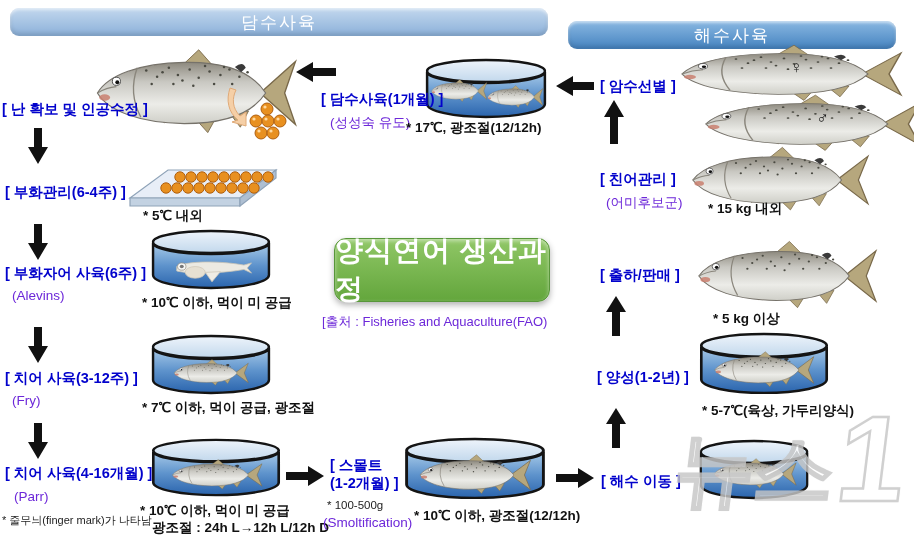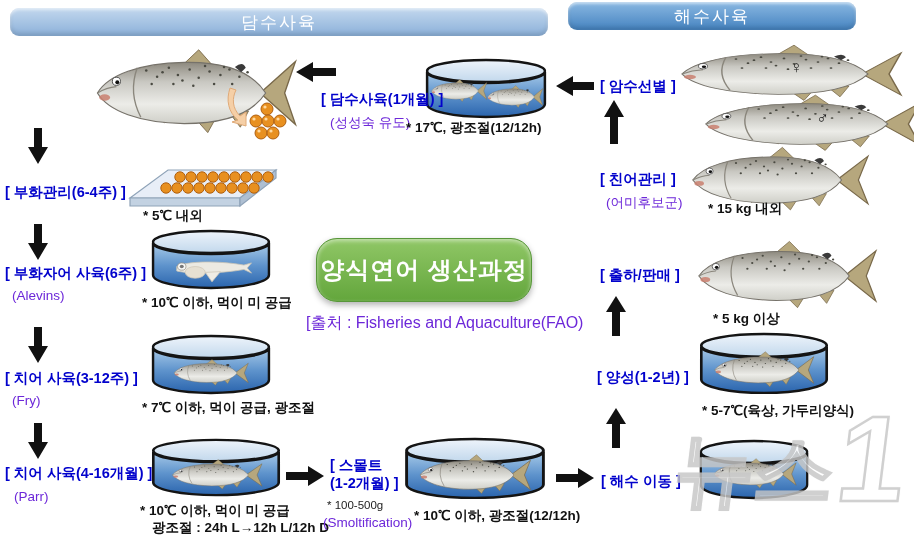--- a/index.html
+++ b/index.html
@@ -3,30 +3,30 @@
 <meta charset="utf-8">
 <style>
   html,body{margin:0;padding:0;background:#fff}
   .stage{position:relative;width:914px;height:541px;background:#ffffff;overflow:hidden;
          font-family:"Liberation Sans", sans-serif;}
   .abs{position:absolute}
   .hdr{position:absolute;height:28px;border-radius:9px;display:flex;align-items:center;justify-content:center;
        color:#fff;font-weight:normal;font-size:17px;letter-spacing:2px;
        box-shadow:inset 0 2px 3px rgba(255,255,255,.55), inset 0 -3px 4px rgba(0,0,0,.12)}
   .hdr-fresh{left:10px;top:8px;width:538px;background:linear-gradient(#c3d8ee,#8bb0d9)}
-  .hdr-sea{left:568px;top:2px;width:288px;background:linear-gradient(#8ab8e2,#4583c0)}
+  .hdr-sea{left:568px;top:21px;width:328px;background:linear-gradient(#8ab8e2,#4583c0)}
   .lbl{position:absolute;color:#0202cc;font-weight:bold;font-size:14.5px;white-space:nowrap;z-index:3}
   .sub{position:absolute;color:#6d28d9;font-size:13.5px;white-space:nowrap;z-index:3}
   .note{position:absolute;color:#111;font-weight:bold;font-size:13.5px;white-space:nowrap;z-index:3}
   .tiny{position:absolute;color:#222;font-size:11px;white-space:nowrap;z-index:3}
-  .greenbox{position:absolute;left:316px;top:238px;width:214px;height:62px;border-radius:21px;
+  .greenbox{position:absolute;left:334px;top:238px;width:214px;height:62px;border-radius:12px;
             background:linear-gradient(#90c766,#63a63c);border:1px solid #58963a;
             box-shadow:0 3px 6px rgba(0,0,0,.3), inset 0 2px 4px rgba(255,255,255,.5);
             display:flex;align-items:center;justify-content:center;
-            color:#fff;font-weight:bold;font-size:24px;z-index:3;letter-spacing:1px}
+            color:#fff;font-weight:bold;font-size:28px;z-index:3;letter-spacing:1px}
   .tank{position:absolute;z-index:1}
   .tank svg.shape{position:absolute;left:0;top:0;width:100%;height:100%}
   .fishin{position:absolute;z-index:2}
   .arrow{position:absolute;z-index:2}
   .fish{position:absolute;z-index:1}
   .sexmark{position:absolute;z-index:3;font-weight:bold;font-size:17px;color:#111}
   .wm{position:absolute;left:676px;top:416px;z-index:6;display:flex;align-items:flex-end;gap:2px;
       opacity:.82;transform:skewX(-7deg);color:#ffffff;font-weight:bold;
       -webkit-text-stroke:2.5px #c6c6c6;text-shadow:0 0 2px rgba(170,170,170,.55)}
   .wm .wm-a{font-size:80px;line-height:.85}
@@ -109,21 +109,21 @@
         <path d="M3,15 V47 A57 13 0 0 0 117 47 V15 A57 11 0 0 1 3 15 Z" fill="url(#gTank)" stroke="#141414" stroke-width="2.4"></path>
         <ellipse cx="60" cy="14" rx="57" ry="11" fill="url(#gTankTop)" stroke="#141414" stroke-width="2.4"></ellipse>
       </g>
     </defs>
   </svg>
 
   <div class="hdr hdr-fresh">담수사육</div>
   <div class="hdr hdr-sea">해수사육</div>
 
   <div class="greenbox">양식연어 생산과정</div>
-  <div class="sub" style="left:306px;top:313px;font-size:16px">[출처 : Fisheries and Aquaculture(FAO)</div>
+  <div class="sub" style="left:322px;top:313px;font-size:13px">[출처 : Fisheries and Aquaculture(FAO)</div>
 
   <svg class="fish" style="left:92px;top:48px;width:208px;height:90px" viewBox="0 0 230 100" preserveAspectRatio="none">
       <use href="#salmon"></use>
     </svg>
   <svg class="abs" style="left:220px;top:86px;width:40px;height:42px;z-index:2" viewBox="0 0 40 42">
     <path d="M10,2 C6,14 8,26 18,34 L12,36 L26,40 L26,26 L20,30 C12,22 12,12 16,4 Z" fill="#f5cfa6" stroke="#e0aa78" stroke-width="1"></path>
   </svg>
   <svg class="abs" style="left:240px;top:100px;width:48px;height:46px;z-index:2" viewBox="0 0 48 46">
     <g stroke="#b06010" stroke-width="1" fill="#e89020">
       <circle cx="27" cy="9" r="6"></circle>
@@ -135,20 +135,21 @@
     </g>
     <g fill="#ffd9a0">
         <circle cx="25" cy="7" r="1.6"></circle>
         <circle cx="14" cy="19" r="1.6"></circle>
         <circle cx="26" cy="19" r="1.6"></circle>
       <circle cx="38" cy="19" r="1.6"></circle>
         <circle cx="19" cy="31" r="1.6"></circle>
         <circle cx="31" cy="31" r="1.6"></circle>
       </g>
   </svg>
+  <div class="lbl" style="left:2px;top:100px">[ 난 확보 및 인공수정 ]</div>
   <svg class="arrow" style="left:296px;top:62px" width="40" height="20">
     <polygon points="40,6 17,6 17,0 0,10 17,20 17,14 40,14" fill="#111"></polygon>
   </svg>
 
   <svg class="arrow" style="left:28px;top:128px" width="20" height="36">
     <polygon points="6,0 14,0 14,19 20,19 10,36 0,19 6,19" fill="#111"></polygon>
   </svg>
 
   <div class="lbl" style="left:5px;top:183px">[ 부화관리(6-4주) ]</div>
   <svg class="abs" style="left:128px;top:160px;width:150px;height:52px;z-index:1" viewBox="0 0 150 52">
@@ -217,20 +218,21 @@
   <div class="tank" style="left:150px;top:437px;width:132px;height:62px">
     <svg class="shape" viewBox="0 0 120 64" preserveAspectRatio="none">
         <use href="#tankshape"></use>
       </svg>
     <svg class="fishin" style="left:20px;top:22px;width:94px;height:32px" viewBox="0 0 230 100" preserveAspectRatio="none">
         <use href="#salmon"></use>
       </svg>
   </div>
   <div class="lbl" style="left:5px;top:464px">[ 치어 사육(4-16개월) ]</div>
   <div class="sub" style="left:14px;top:489px">(Parr)</div>
+  <div class="tiny" style="left:2px;top:513px">* 줄무늬(finger mark)가 나타남</div>
   <div class="note" style="left:140px;top:502px">* 10℃ 이하, 먹이 미 공급</div>
   <div class="note" style="left:152px;top:519px">광조절 : 24h L→12h L/12h D</div>
 
   <svg class="arrow" style="left:286px;top:466px" width="38" height="20">
     <polygon points="0,6 22,6 22,0 38,10 22,20 22,14 0,14" fill="#111"></polygon>
   </svg>
 
   <div class="lbl" style="left:330px;top:456px">[ 스몰트</div>
   <div class="lbl" style="left:330px;top:474px">(1-2개월) ]</div>
   <div class="tiny" style="left:327px;top:499px;font-size:11.5px">* 100-500g</div>

